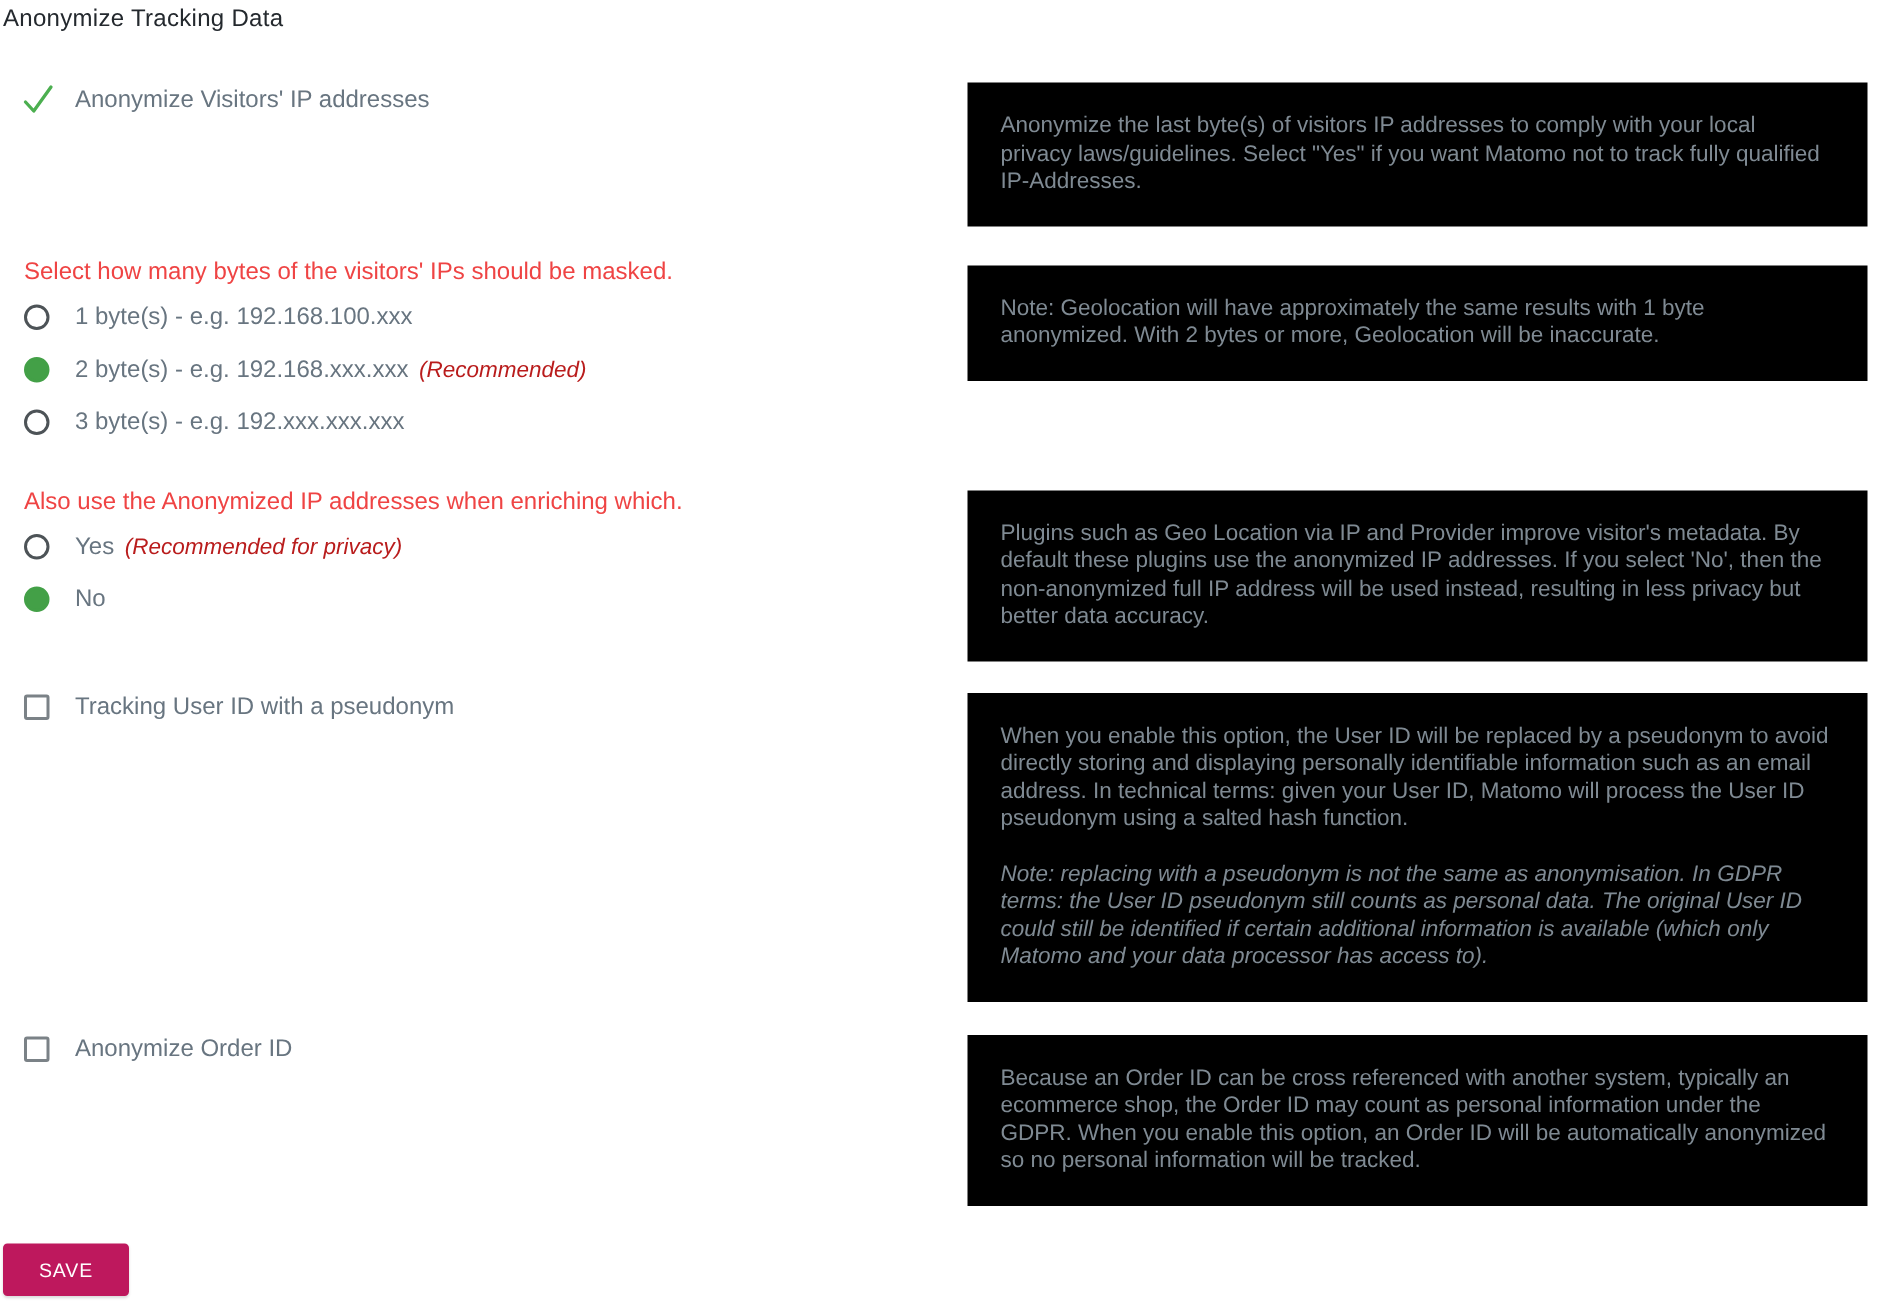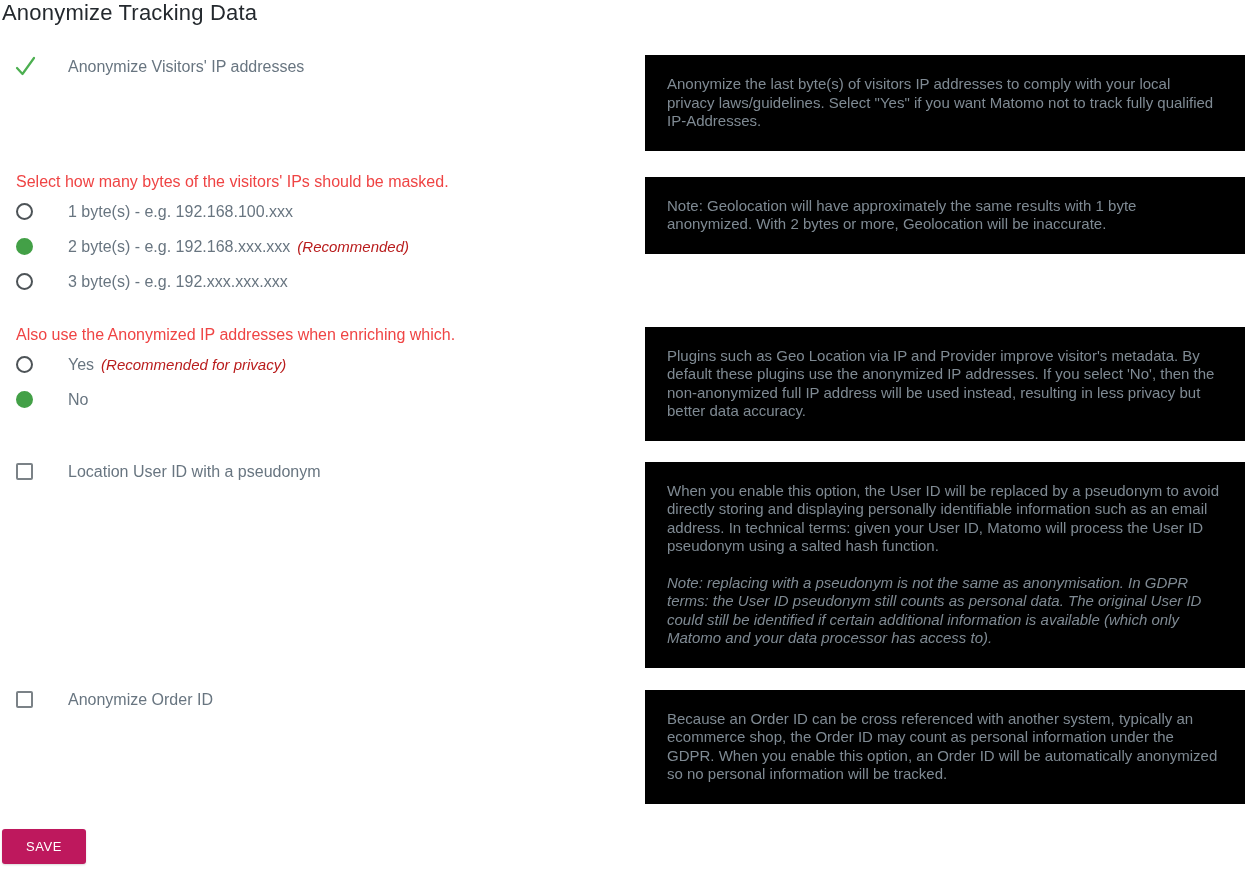--- a/index.html
+++ b/index.html
@@ -9,21 +9,21 @@
     height: 870px;
     overflow: hidden;
     background: #ffffff;
     font-family: "Liberation Sans", "DejaVu Sans", sans-serif;
     color: #76828c;
   }
   .page { width: 1251px; height: 870px; }
 
   h1.page-title {
     margin: 0 0 0 2px;
-    font-size: 22px;
+    font-size: 16px;
     line-height: 25px;
     font-weight: 400;
     color: #24292e;
     letter-spacing: 0.2px;
   }
 
   .row { display: flex; align-items: flex-start; }
   .row .left  { width: 645px; flex: 0 0 645px; padding-left: 16px; }
   .row .right { flex: 1; margin-right: 6px; }
 
@@ -41,21 +41,21 @@
     padding: 20px 24px 20px 22px;
   }
   .help-box p { margin: 0; }
   .help-box p + p { margin-top: 18px; }
   .help-box p.italic { font-style: italic; }
   .help-offset { margin-top: 3px; }
 
   .control-row { display: flex; align-items: center; margin-bottom: 16px; }
   .control-row:last-child { margin-bottom: 0; }
   .control-label {
-    margin-left: 35px;
+    margin-left: 17px;
     font-size: 16px;
     color: #687580;
     line-height: 19px;
     cursor: pointer;
   }
   .note { font-style: italic; font-size: 15px; margin-left: 7px; color: #b91c1c; }
 
   .group-label {
     font-size: 16px;
     line-height: 16px;
@@ -167,21 +167,21 @@
         <p>Plugins such as Geo Location via IP and Provider improve visitor's metadata. By default these plugins use the anonymized IP addresses. If you select 'No', then the non-anonymized full IP address will be used instead, resulting in less privacy but better data accuracy.</p>
       </div>
     </div>
   </div>
 
   
   <div class="row row-4">
     <div class="left">
       <div class="control-row">
         <span class="checkbox"></span>
-        <span class="control-label">Location User ID with a pseudonym</span>
+        <span class="control-label">Tracking User ID with a pseudonym</span>
       </div>
     </div>
     <div class="right">
       <div class="help-box">
         <p>When you enable this option, the User ID will be replaced by a pseudonym to avoid directly storing and displaying personally identifiable information such as an email address. In technical terms: given your User ID, Matomo will process the User ID pseudonym using a salted hash function.</p>
         <p class="italic">Note: replacing with a pseudonym is not the same as anonymisation. In GDPR terms: the User ID pseudonym still counts as personal data. The original User ID could still be identified if certain additional information is available (which only Matomo and your data processor has access to).</p>
       </div>
     </div>
   </div>
 

